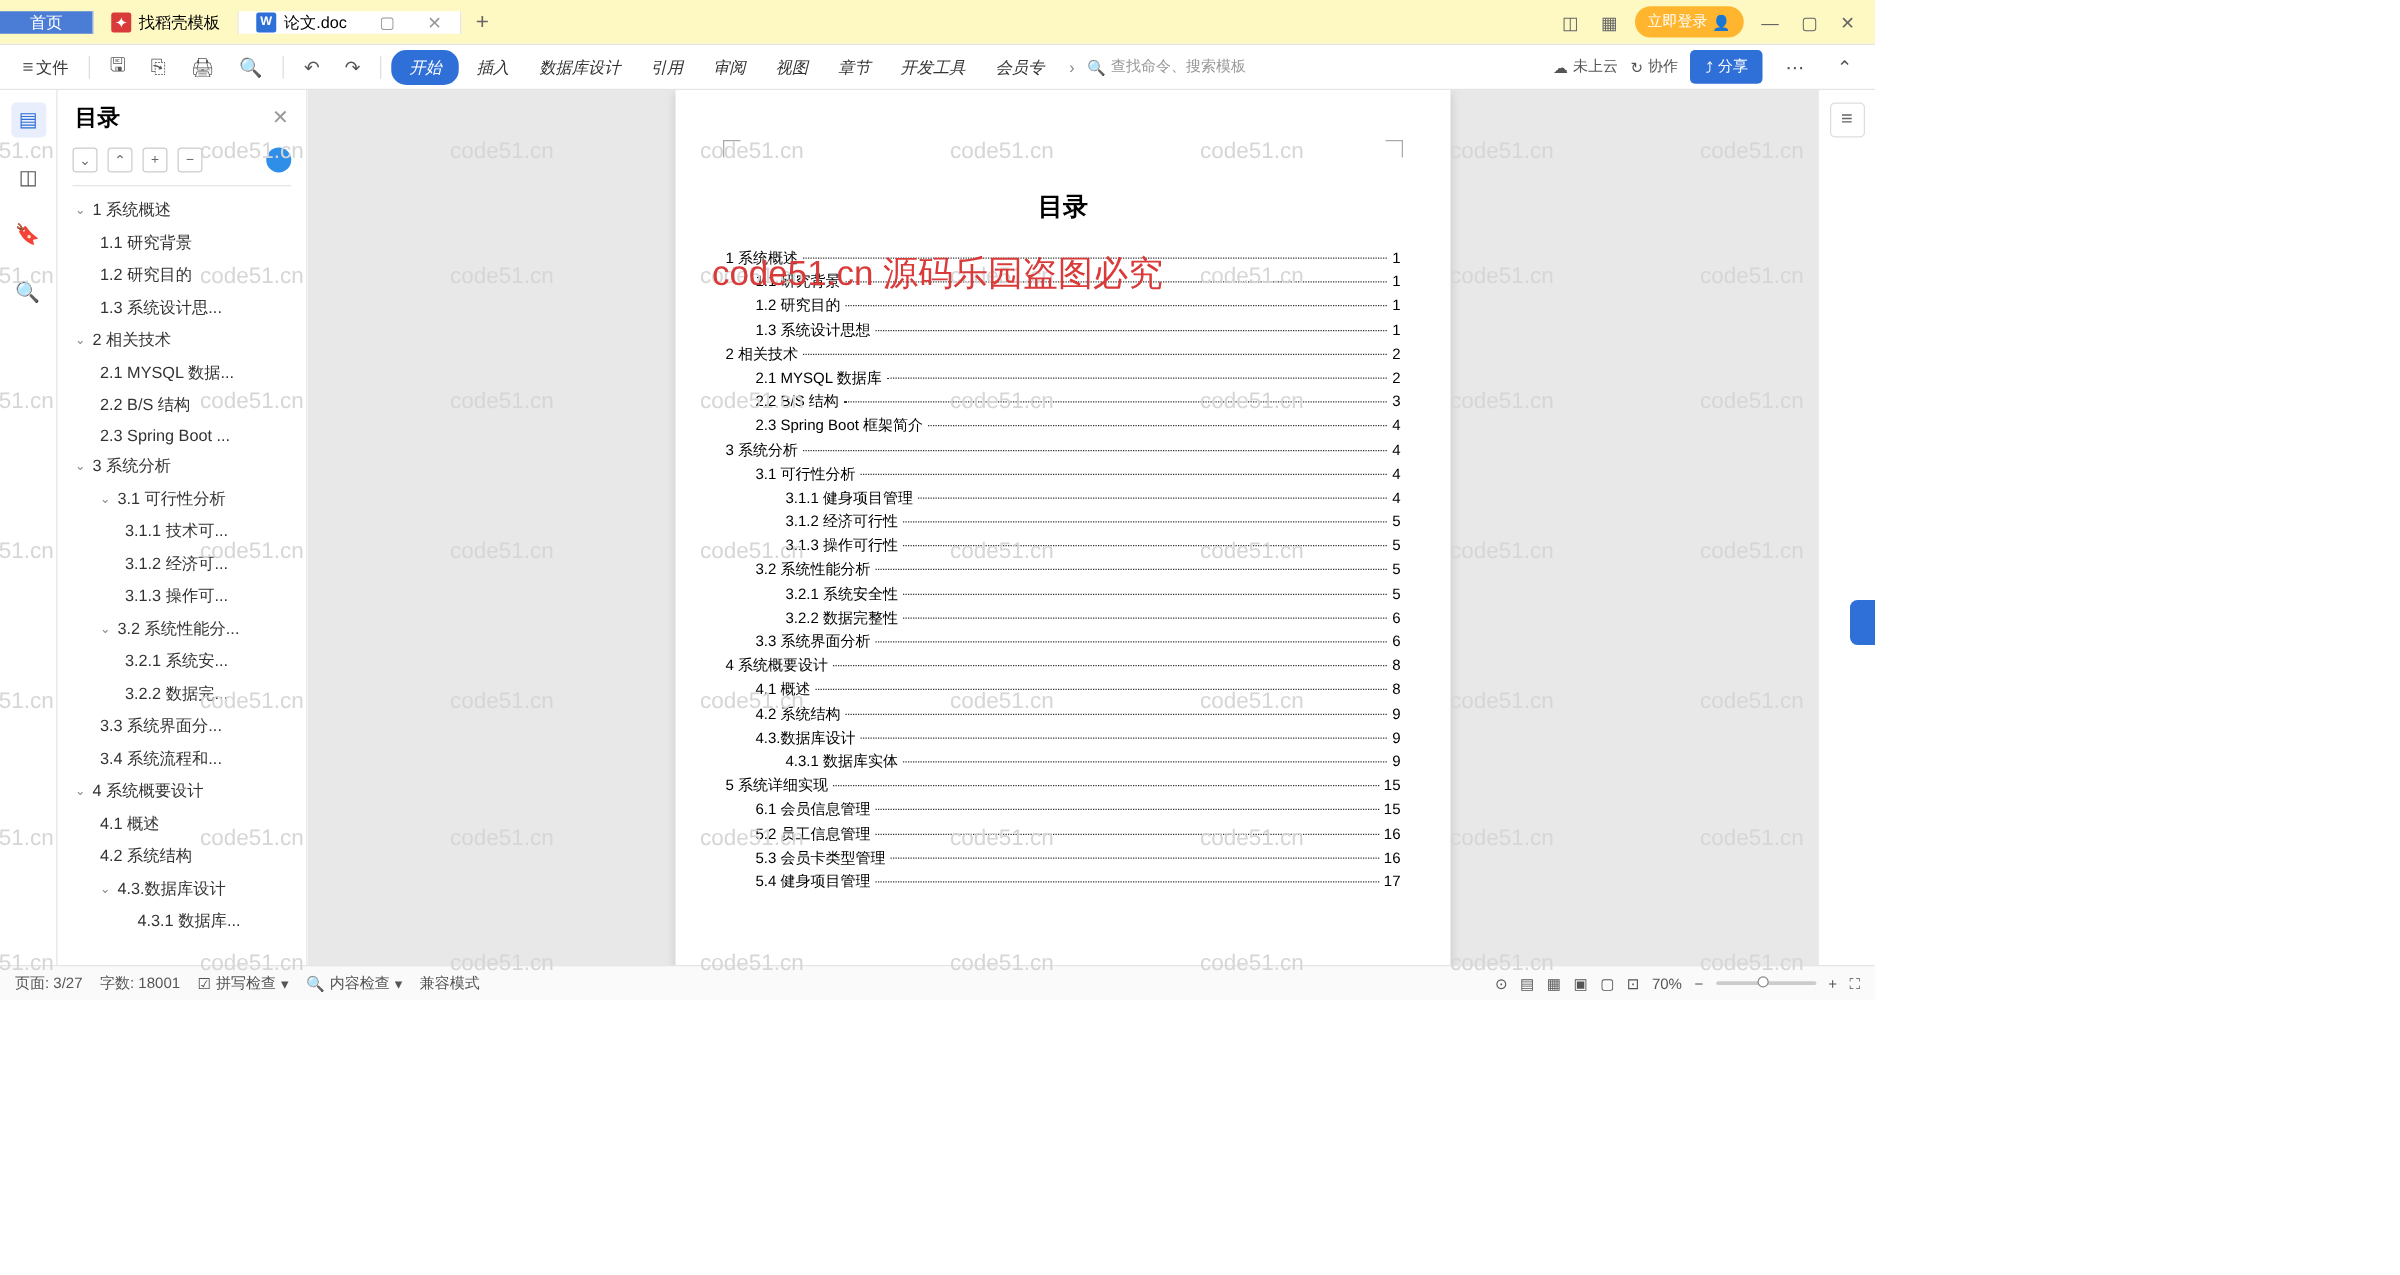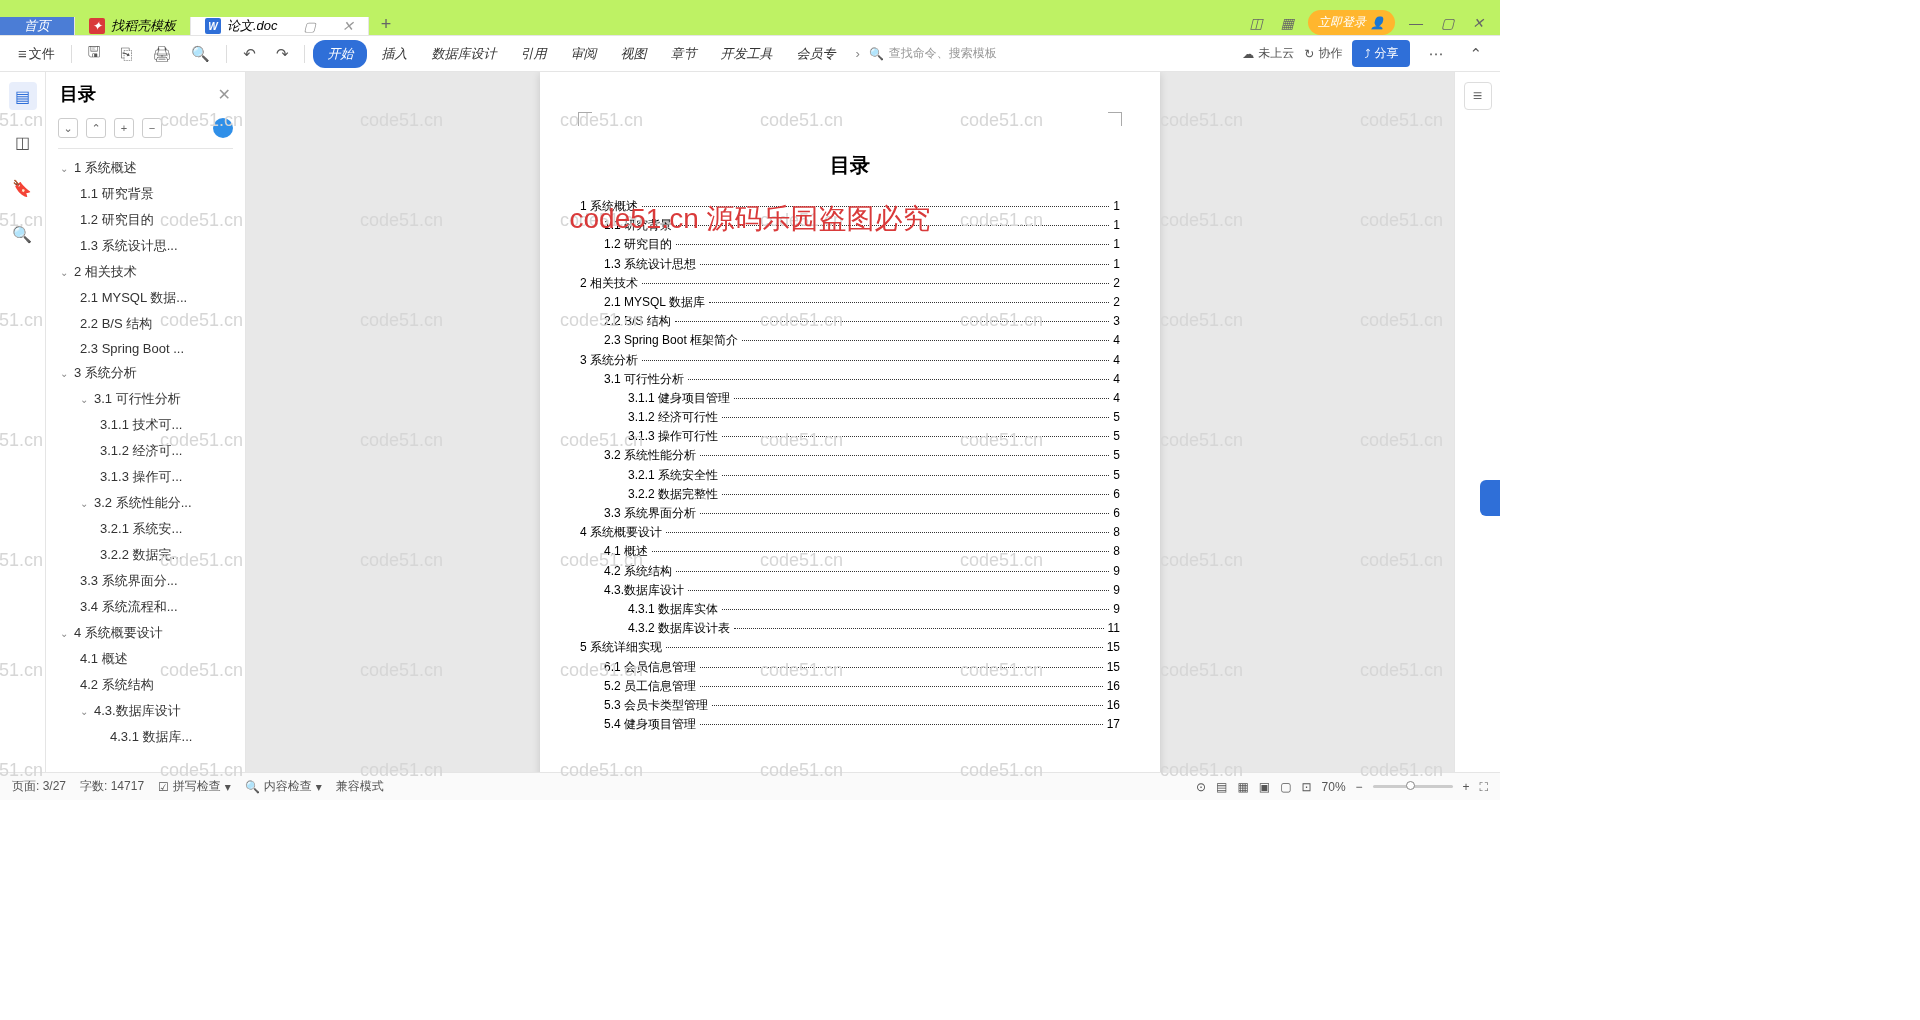--- a/index.html
+++ b/index.html
@@ -1,19 +1,19 @@
 <!DOCTYPE html>
 <html><head>
 <meta charset="utf-8">
 <style>
 * { margin: 0; padding: 0; box-sizing: border-box; font-family: "Microsoft YaHei", sans-serif; }
 body { background: #fff; width: 1500px; height: 800px; overflow: hidden; position: relative; }
 
 
-.titlebar { height: 36px; background: #bef264; display: flex; align-items: flex-end; border-bottom: 1px solid #e5e5e5; font-style: italic; }
+.titlebar { height: 36px; background: #fef9c3; display: flex; align-items: center; border-bottom: 1px solid #e5e5e5; }
 .tab { display: flex; align-items: center; padding: 0 14px; font-size: 13px; gap: 6px; border-right: 1px solid #e5e5e5; cursor: pointer; }
 .tab.home { background: #4b7dd6; color: #fff; font-weight: 500; padding: 0 24px; }
 .tab.active { background: #fff; }
 .tab-icon { width: 16px; height: 16px; display: inline-flex; align-items: center; justify-content: center; font-size: 12px; }
 .tab-icon.red { background: #d93a3a; color: #fff; border-radius: 2px; }
 .tab-icon.blue { background: #2f6fd8; color: #fff; border-radius: 2px; font-size: 10px; font-weight: bold; }
 .tab-close { margin-left: 20px; color: #999; font-size: 14px; }
 .tab-resize { color: #999; margin-left: 20px; }
 .titlebar-right { margin-left: auto; display: flex; align-items: center; gap: 10px; padding: 0 12px; }
 .login-btn { background: #ffb62e; color: #fff; padding: 4px 10px; border-radius: 14px; font-size: 12px; display: flex; align-items: center; gap: 4px; }
@@ -374,25 +374,20 @@
           </div>
           <div class="toc-line l2">
             <span class="toc-text">4.3.数据库设计</span>
             <span class="toc-dots"></span>
             <span class="toc-page">9</span>
           </div>
           <div class="toc-line l3">
             <span class="toc-text">4.3.1 数据库实体</span>
             <span class="toc-dots"></span>
             <span class="toc-page">9</span>
-          </div>
-          <div class="toc-line l3">
-            <span class="toc-text">4.3.2 数据库设计表</span>
-            <span class="toc-dots"></span>
-            <span class="toc-page">11</span>
           </div>
           <div class="toc-line l1">
             <span class="toc-text">5 系统详细实现</span>
             <span class="toc-dots"></span>
             <span class="toc-page">15</span>
           </div>
           <div class="toc-line l2">
             <span class="toc-text">6.1 会员信息管理</span>
             <span class="toc-dots"></span>
             <span class="toc-page">15</span>
@@ -478,21 +473,21 @@
     <div class="wm" style="left: 760px; top: 760px;">code51.cn</div>
     <div class="wm" style="left: 960px; top: 760px;">code51.cn</div>
     <div class="wm" style="left: 1160px; top: 760px;">code51.cn</div>
     <div class="wm" style="left: 1360px; top: 760px;">code51.cn</div>
   </div>
 
 <div class="feedback-tab"></div>
 
 <div class="statusbar">
   <span class="sb-item">页面: 3/27</span>
-  <span class="sb-item">字数: 14717</span>
+  <span class="sb-item">字数: 18001</span>
   <span class="sb-item"><span>☑</span><span>拼写检查</span> ▾</span>
   <span class="sb-item"><span>🔍</span><span>内容检查</span> ▾</span>
   <span class="sb-item">兼容模式</span>
   <div class="sb-right">
     <span class="sb-item">⊙</span>
     <span class="sb-item">▤</span>
     <span class="sb-item">▦</span>
     <span class="sb-item">▣</span>
     <span class="sb-item">▢</span>
     <span class="sb-item">⊡</span>

